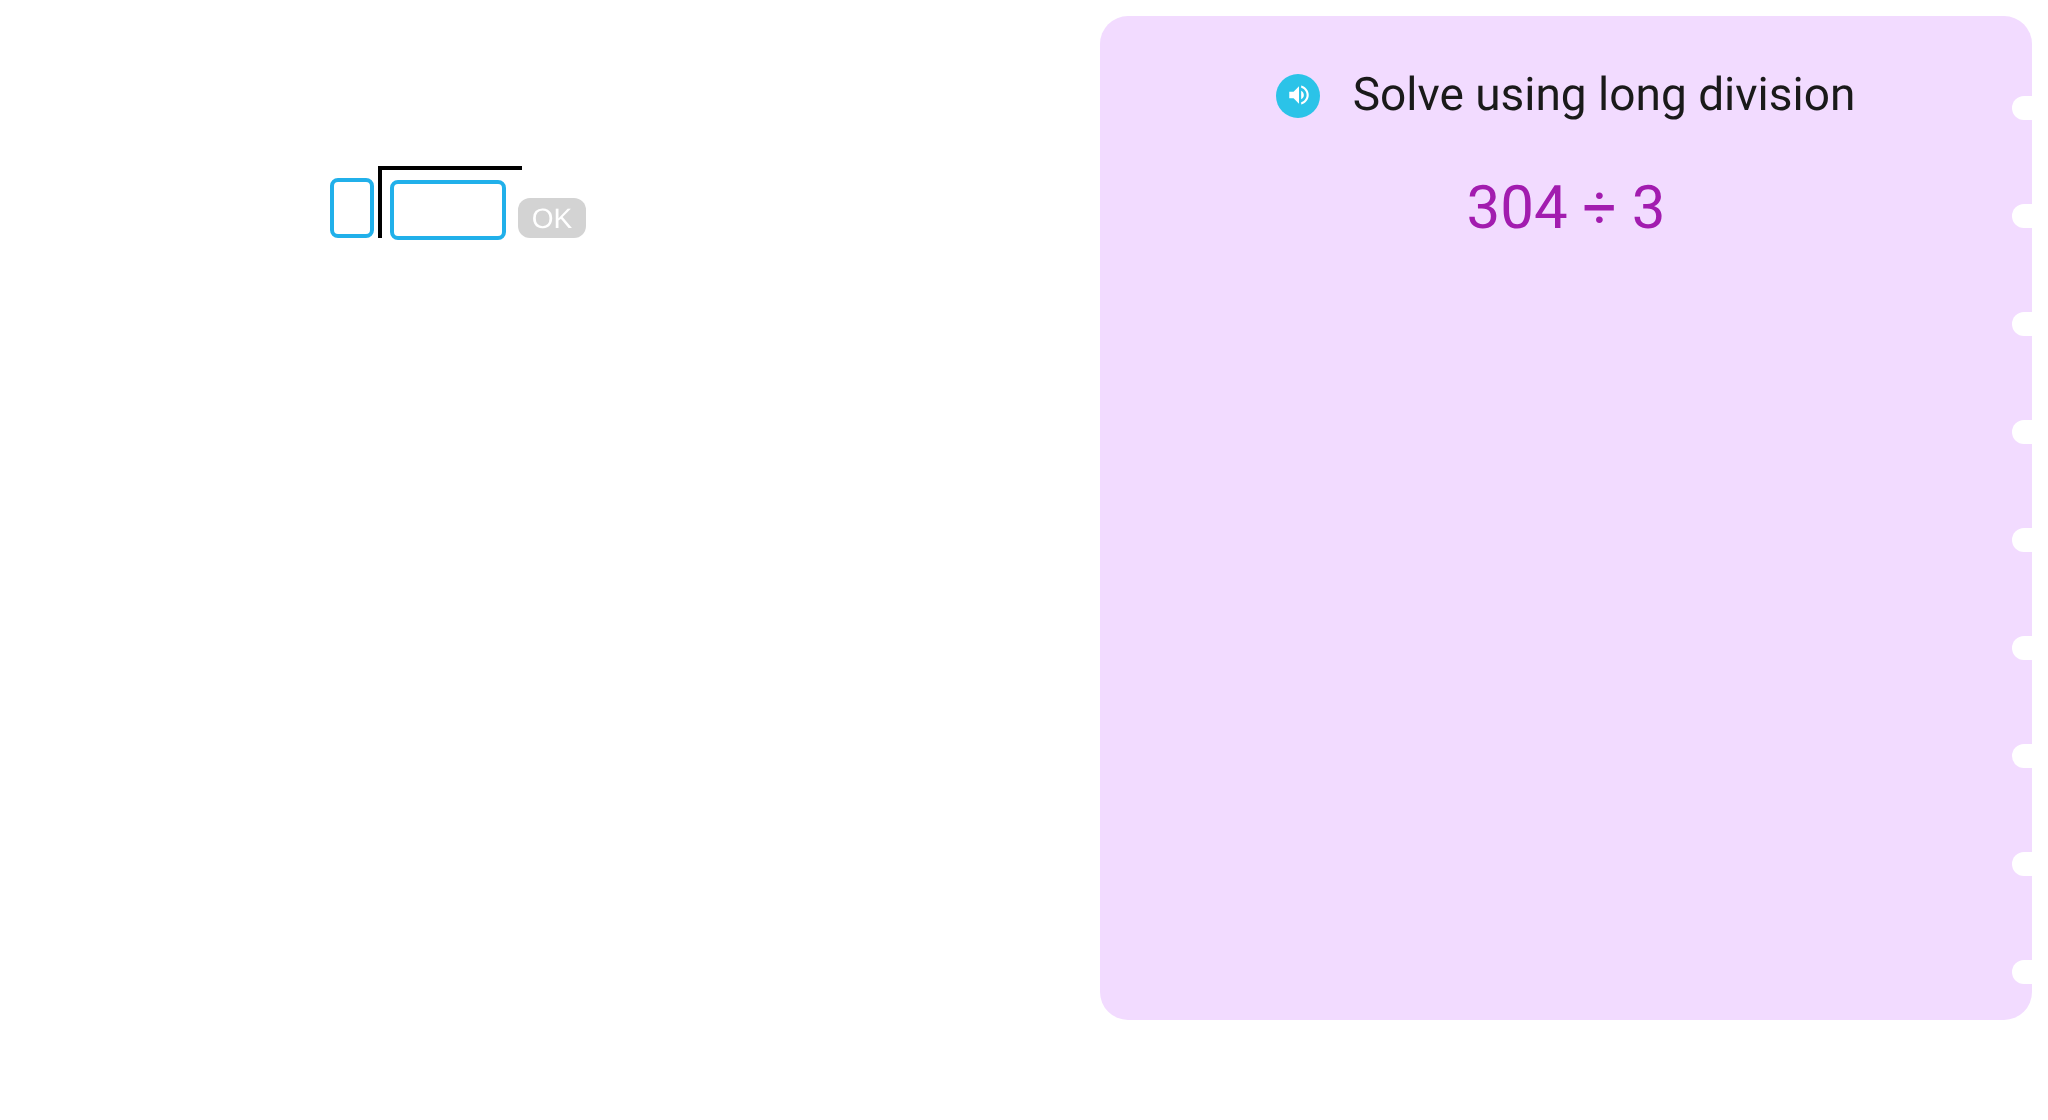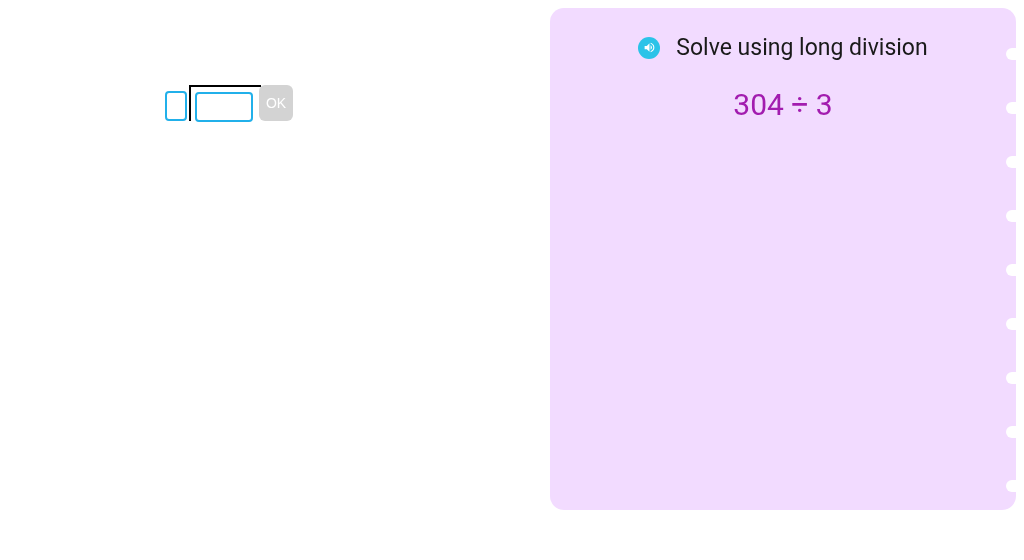--- a/index.html
+++ b/index.html
@@ -59,21 +59,21 @@
       border-radius: 4px;
       background: #fff;
       text-align: center;
       font-size: 16px;
       outline: none;
       margin-left: 4px;
       margin-top: 2px;
     }
     .ok-button {
       width: 34px;
-      height: 36px;
+      height: 20px;
       background: #d3d3d3;
       color: #fff;
       border: none;
       border-radius: 6px;
       font-size: 14px;
       font-weight: 500;
       cursor: pointer;
       margin-left: 2px;
       margin-bottom: 1px;
     }

